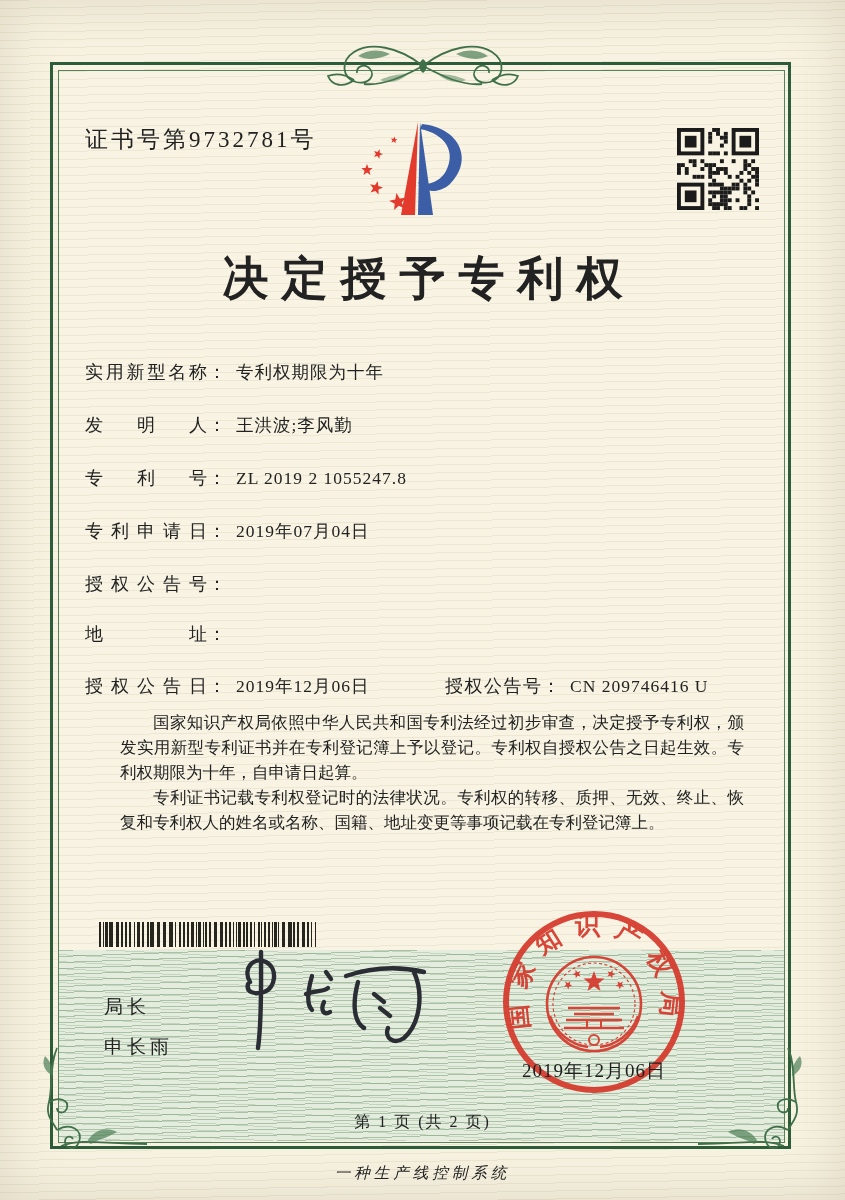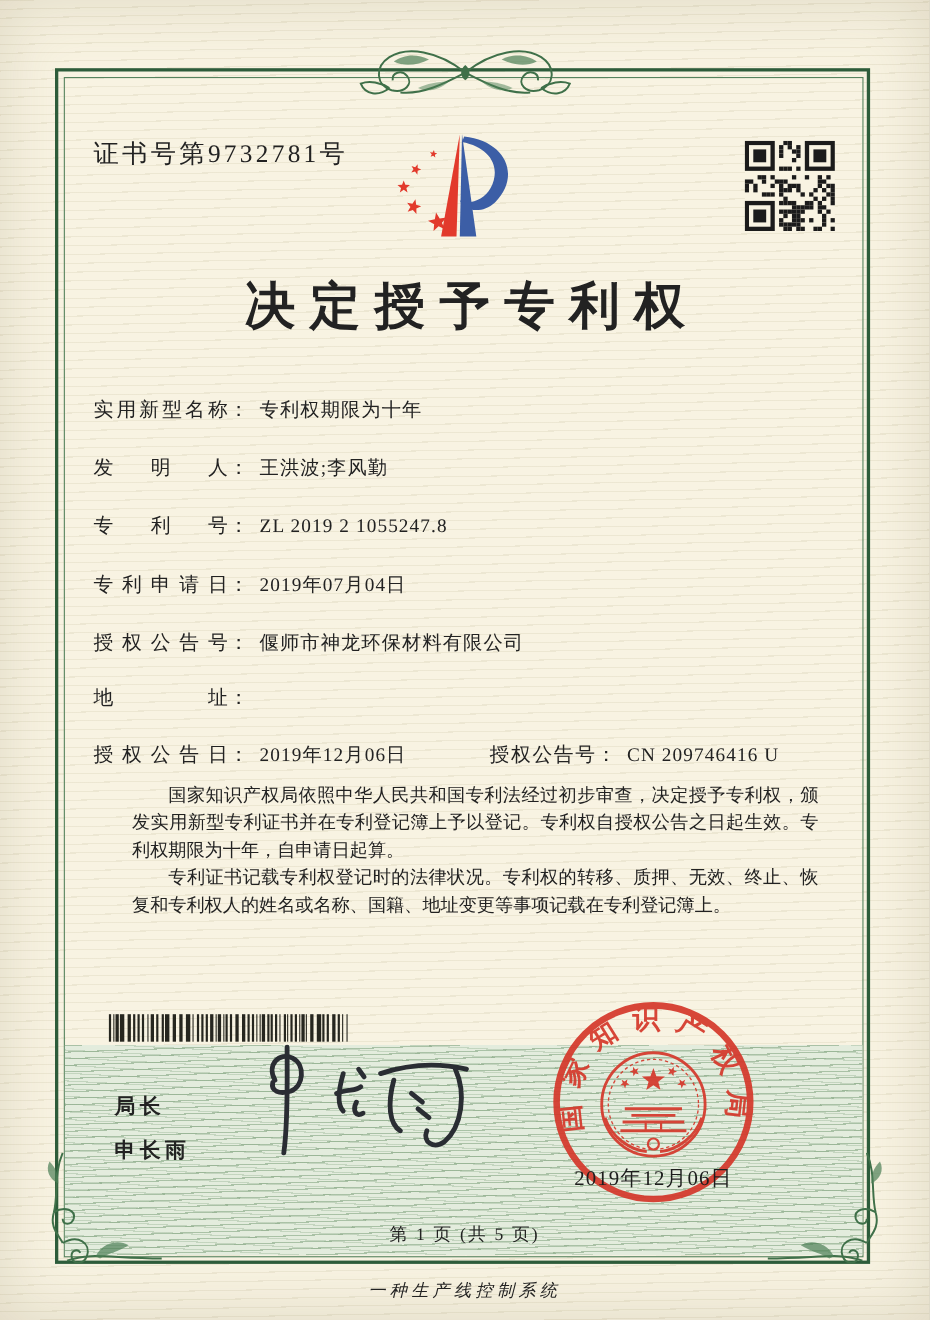--- a/index.html
+++ b/index.html
@@ -29,21 +29,21 @@
   .row{position:absolute;left:85px;width:680px;display:flex;align-items:baseline;font-size:18px;white-space:nowrap;}
   .flabel{display:inline-block;width:122px;text-align:justify;text-align-last:justify;-moz-text-align-last:justify;}
   .colon{margin:0 2px 0 1px;}
   .fvalue{margin-left:8px;font-size:17.5px;letter-spacing:1px;}
   .grant2{position:absolute;left:340px;top:0;display:flex;align-items:baseline;white-space:nowrap;}
   .grant2 .flabel{width:96px;margin-left:20px;}
   .paras{position:absolute;left:96px;top:710px;width:624px;font-size:16.5px;line-height:25px;text-align:justify;margin-left:24px;}
   .paras p{margin:0;text-indent:33px;}
   .barcode{position:absolute;left:99px;top:922px;width:224px;height:25px;display:flex;align-items:stretch;}
   .barcode .bar{background:#26261f;height:100%;}
-  .signer{position:absolute;left:104px;top:987px;font-size:19px;letter-spacing:4px;line-height:40px;font-weight:bold;}
+  .signer{position:absolute;left:104px;top:987px;font-size:19px;letter-spacing:4px;line-height:40px;}
   .signature{position:absolute;left:228px;top:942px;}
   .seal{position:absolute;left:500px;top:908px;opacity:.93;}
   .seal-date{position:absolute;left:506px;top:1058px;width:176px;text-align:center;font-size:19px;letter-spacing:1px;color:#1d1d1d;z-index:5;}
   .page-info{position:absolute;left:0;right:0;top:1112px;text-align:center;font-size:16px;letter-spacing:2px;}
   .back-note{position:absolute;left:0;right:0;top:1163px;text-align:center;font-size:15.5px;letter-spacing:4px;font-style:italic;}
   .orn{position:absolute;}
   svg text{font-family:"Liberation Serif","DejaVu Serif",serif;}
 </style>
 </head>
 <body>
@@ -241,21 +241,20 @@
       <span class="fvalue">ZL 2019 2 1055247.8</span>
   </div>
   <div class="row" style="top:519px">
     <span class="flabel">专利申请日</span>
       <span class="colon">：</span>
       <span class="fvalue">2019年07月04日</span>
   </div>
   <div class="row" style="top:572px">
     <span class="flabel">授权公告号</span>
       <span class="colon">：</span>
-      <span class="fvalue">偃师市神龙环保材料有限公司</span>
   </div>
   <div class="row" style="top:622px">
     <span class="flabel">地址</span>
       <span class="colon">：</span>
   </div>
   <div class="row" style="top:674px">
     <span class="flabel">授权公告日</span>
       <span class="colon">：</span>
       <span class="fvalue">2019年12月06日</span>
     <span class="grant2">
@@ -367,16 +366,16 @@
     <g id="emblem-stars" style="fill:var(--seal-red)">
         <polygon points="0.0,-31.0 2.7,-23.7 10.5,-23.4 4.4,-18.6 6.5,-11.1 0.0,-15.4 -6.5,-11.1 -4.4,-18.6 -10.5,-23.4 -2.7,-23.7"></polygon>
         <polygon points="-18.5,-32.2 -16.5,-29.8 -13.5,-30.8 -15.1,-28.1 -13.3,-25.5 -16.4,-26.2 -18.2,-23.7 -18.5,-26.8 -21.5,-27.8 -18.6,-29.1"></polygon>
         <polygon points="-28.9,-20.4 -26.1,-18.9 -23.6,-20.8 -24.2,-17.7 -21.6,-15.9 -24.8,-15.6 -25.7,-12.5 -27.0,-15.4 -30.2,-15.3 -27.8,-17.5"></polygon>
         <polygon points="18.5,-32.2 18.6,-29.1 21.5,-27.8 18.5,-26.8 18.2,-23.7 16.4,-26.2 13.3,-25.5 15.1,-28.1 13.5,-30.8 16.5,-29.8"></polygon>
         <polygon points="28.9,-20.4 27.8,-17.5 30.2,-15.3 27.0,-15.4 25.7,-12.5 24.8,-15.6 21.6,-15.9 24.2,-17.7 23.6,-20.8 26.1,-18.9"></polygon>
       </g>
   </svg>
   <div class="seal-date">2019年12月06日</div>
 
-  <div class="page-info">第 1 页 (共 5 页)</div>
+  <div class="page-info">第 1 页 (共 2 页)</div>
   <div class="back-note">一种生产线控制系统</div>
 
 </div>
 
 </body></html>

